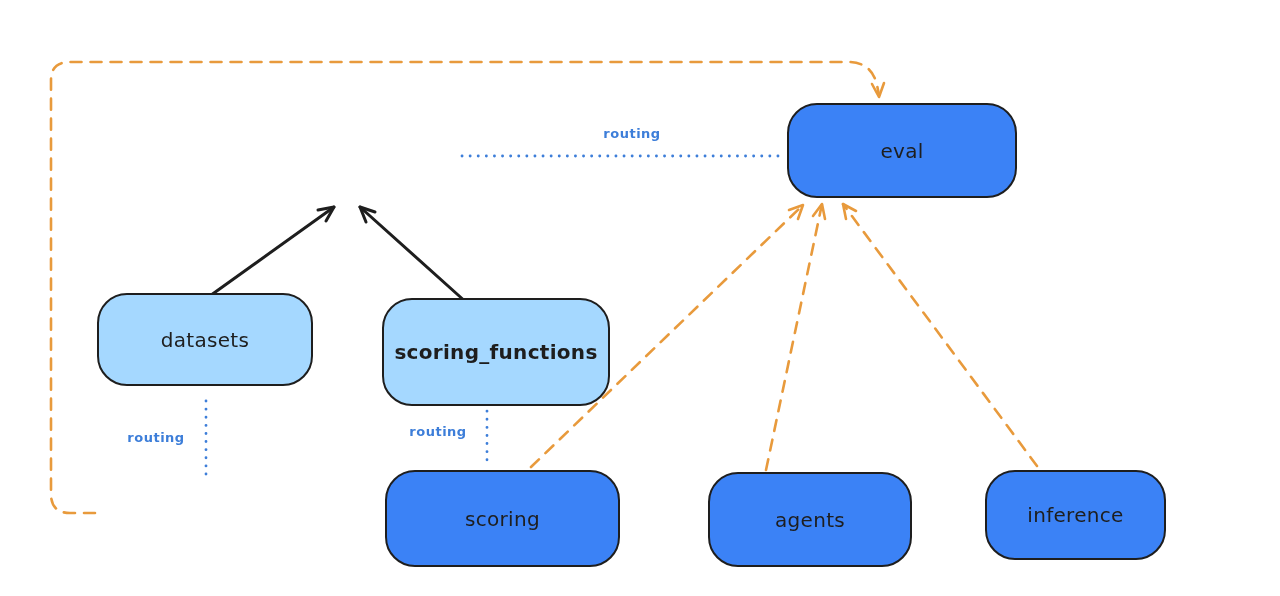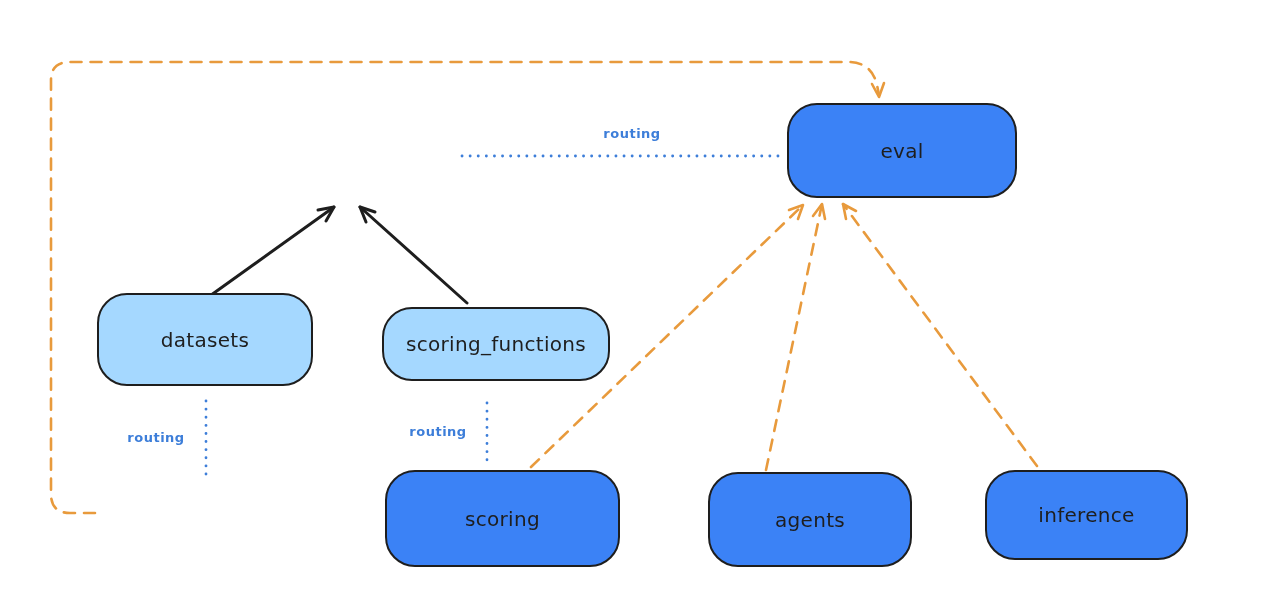--- a/index.html
+++ b/index.html
@@ -29,25 +29,25 @@
     color: #1e1e1e;
     letter-spacing: 0.3px;
     box-sizing: border-box;
   }
   .node.blue  { background: #a5d8ff; }
   .node.green { background: #3b82f6; }
 
   #node-eval-tasks        { left: 233px; top: 106px; width: 225px; height: 96px; }
   #node-eval              { left: 787px; top: 103px; width: 230px; height: 95px; }
   #node-datasets          { left:  97px; top: 293px; width: 216px; height: 93px; }
-  #node-scoring-functions { left: 382px; top: 307px; width: 228px; height: 74px; }
+  #node-scoring-functions { left: 382px; top: 298px; width: 228px; height: 108px; font-weight: bold; }
   #node-datasetio         { left:  95px; top: 477px; width: 198px; height: 93px; }
   #node-scoring           { left: 385px; top: 470px; width: 235px; height: 97px; }
   #node-agents            { left: 708px; top: 472px; width: 204px; height: 95px; }
-  #node-inference         { left: 985px; top: 470px; width: 203px; height: 90px; }
+  #node-inference         { left: 985px; top: 470px; width: 181px; height: 90px; }
 
   .edge-label {
     position: absolute;
     z-index: 3;
     transform: translate(-50%, -50%);
     color: #3d7ed9;
     font-size: 13px;
     font-weight: 600;
     letter-spacing: 0.5px;
     white-space: nowrap;

